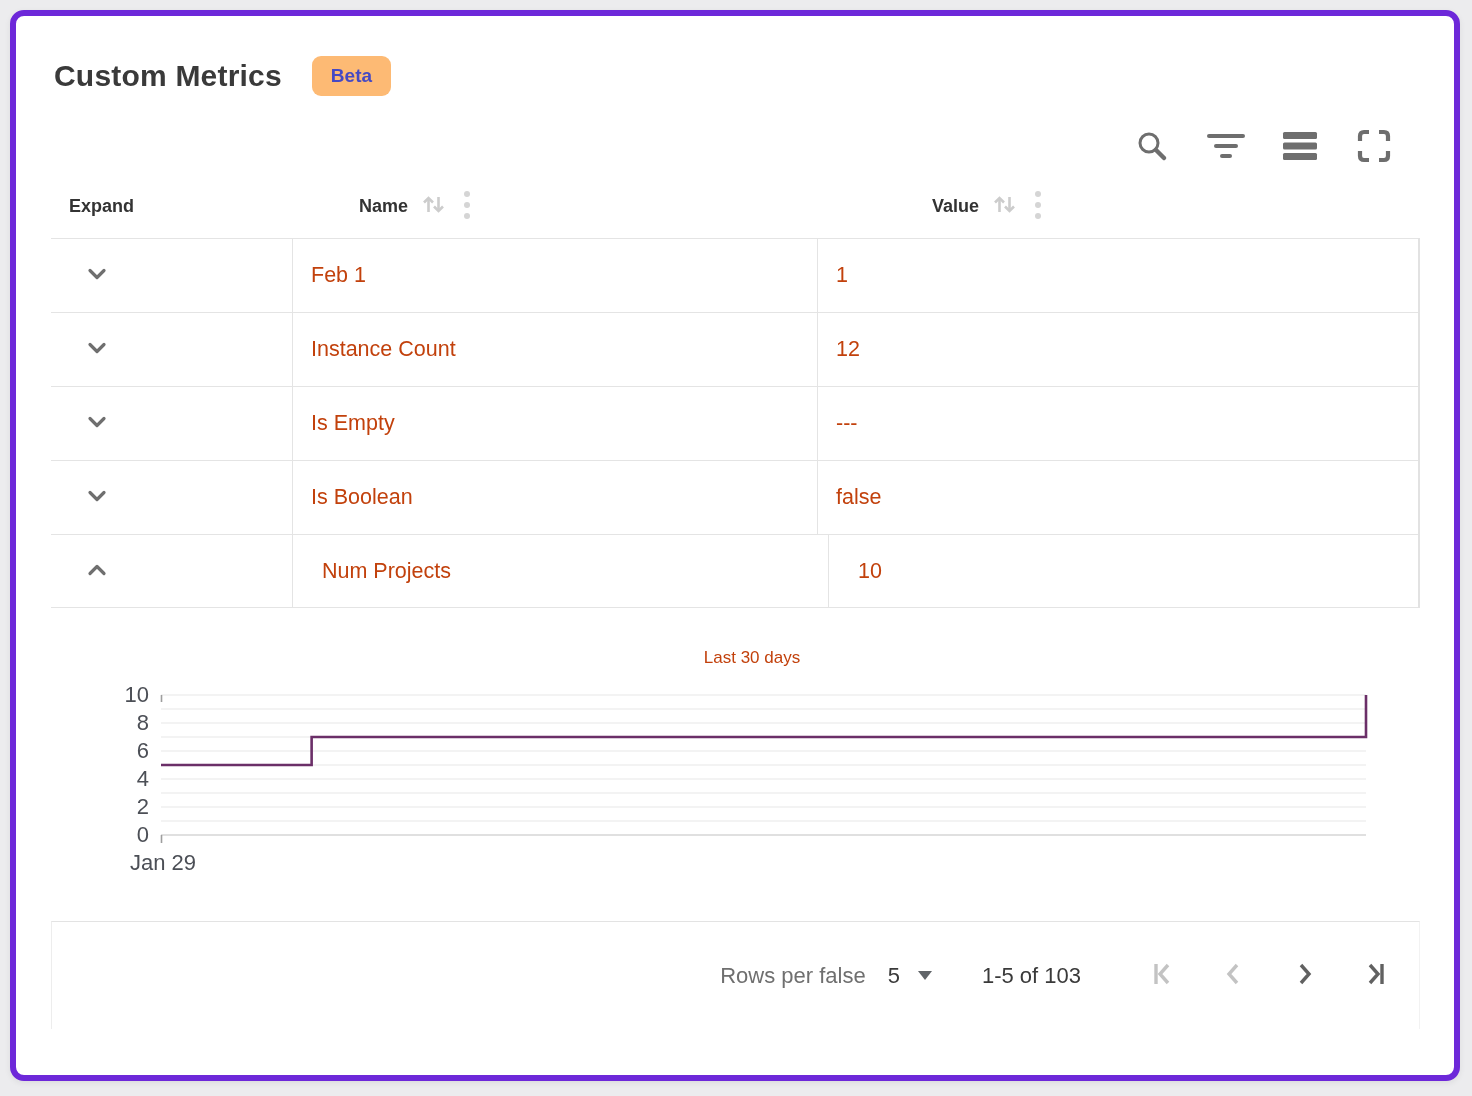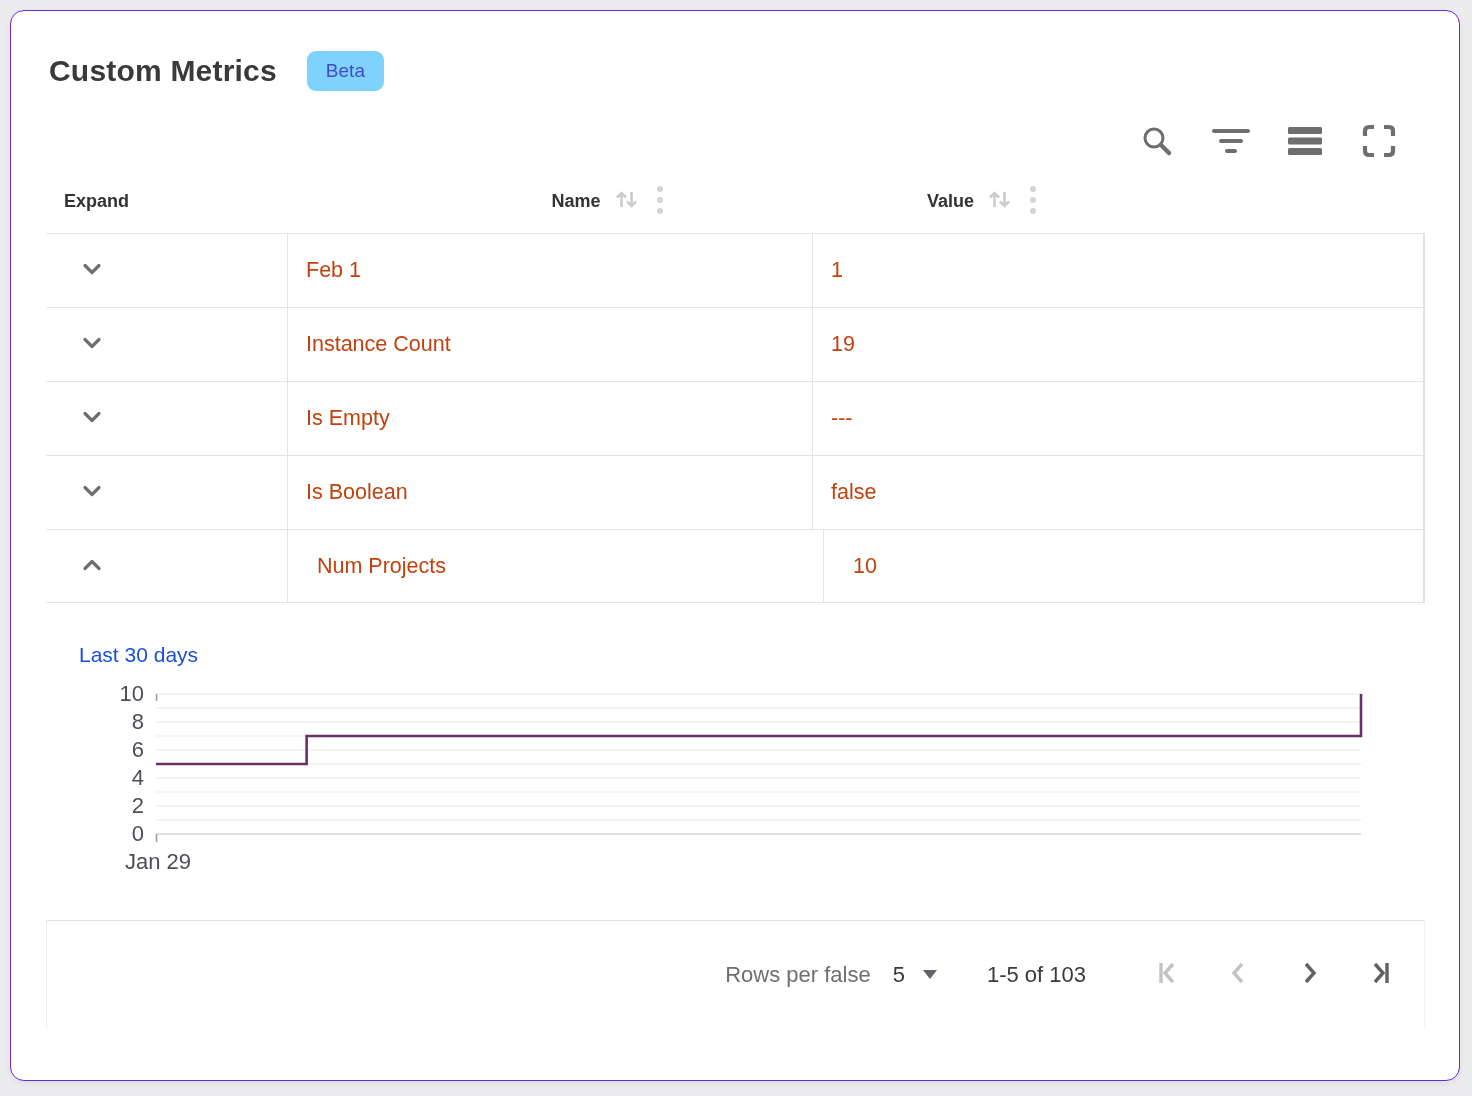--- a/index.html
+++ b/index.html
@@ -5,58 +5,58 @@
   html,body{margin:0;padding:0;}
   body{
     width:1472px;height:1096px;
     background:#ececee;
     font-family:"Liberation Sans","DejaVu Sans",sans-serif;
     color:#3b3b3b;
     overflow:hidden;
   }
   .card{
     position:absolute;left:10px;top:10px;width:1450px;height:1071px;
-    background:#ffffff;border:1px solid #6d28d9;border-radius:14px;
+    background:#ffffff;border:6px solid #6d28d9;border-radius:14px;
     box-shadow:0 2px 6px rgba(0,0,0,0.07);
     box-sizing:border-box;
   }
   
   .card-header{display:flex;align-items:center;padding:40px 48px 0 38px;}
   .page-title{font-size:30px;font-weight:700;color:#3a3a3a;letter-spacing:.2px;}
   .beta-badge{
-    margin-left:30px;background:#7dd3fc;color:#4549c4;
-    font-size:19px;font-weight:400;padding:9px 19px;border-radius:9px;
+    margin-left:30px;background:#fdba74;color:#4549c4;
+    font-size:19px;font-weight:700;padding:9px 19px;border-radius:9px;
   }
   .updated{margin-left:27px;font-size:21px;color:#a9a9a9;}
   
   .toolbar{display:flex;justify-content:flex-end;align-items:center;gap:38px;padding:30px 62px 0 0;height:40px;}
   .tool-btn{width:36px;height:36px;display:flex;align-items:center;justify-content:center;background:none;border:none;padding:0;cursor:pointer;}
   .tool-btn svg{display:block;}
   
   .grid{margin:8px 34px 0 35px;}
   .grid-header{display:flex;height:64px;align-items:center;gap:48px;}
   .gh-cell{display:flex;align-items:center;box-sizing:border-box;}
   .gh-expand{width:242px;padding-left:18px;}
-  .gh-name{width:525px;padding-left:18px;justify-content:center;}
+  .gh-name{width:525px;padding-left:18px;}
   .gh-value{flex:1;padding-left:18px;}
   .gh-label{font-size:18px;font-weight:700;color:#333333;}
   .sort-btn,.menu-btn{background:none;border:none;padding:0;cursor:pointer;display:flex;align-items:center;}
   .sort-btn{margin-left:12px;}
   .menu-btn{margin-left:16px;}
   .grid-body{border-right:2px solid #e2e2e2;}
   .grid-row{display:flex;height:74px;border-top:1.5px solid #e4e4e4;box-sizing:border-box;}
   .grid-row:last-child{border-bottom:1.5px solid #e4e4e4;gap:11px;}
   .cell{display:flex;align-items:center;box-sizing:border-box;font-size:21.5px;color:#c2410c;}
   .cell-expand{width:242px;border-right:1.5px solid #e4e4e4;padding-left:31px;}
   .cell-name{width:525px;border-right:1.5px solid #e4e4e4;padding-left:18px;}
   .cell-value{flex:1;padding-left:18px;}
   .expand-btn{background:none;border:none;padding:0;cursor:pointer;width:30px;height:30px;display:flex;align-items:center;justify-content:center;}
   
   .detail-panel{padding:40px 0 0 0;}
-  .chart-title{margin-left:33px;font-size:21px;color:#1d4ed8;}
+  .chart-title{margin-left:33px;font-size:17px;color:#c2410c;text-align:center;}
   .chart-wrap{margin:16px 0 0 30px;}
   
   .grid-footer{
     margin-top:33px;height:108px;
     border-top:1.5px solid #e3e3e3;border-left:1px solid #ededed;border-right:1px solid #f2f2f2;
     display:flex;align-items:center;justify-content:flex-end;
     padding-right:30px;box-sizing:border-box;
   }
   .rpp-label{font-size:22px;color:#6f6f6f;}
   .rpp-select{display:flex;align-items:center;background:none;border:none;cursor:pointer;margin-left:22px;padding:0;}
@@ -187,21 +187,21 @@
         <div class="cell cell-expand">
           <button class="expand-btn">
             <span>
               <svg width="28" height="28" viewBox="0 0 28 28" fill="none" stroke="#6f6f6f" stroke-width="3.2" stroke-linecap="round" stroke-linejoin="round">
                   <polyline points="7,10.5 14,17.5 21,10.5"></polyline>
                 </svg>
             </span>
           </button>
         </div>
         <div class="cell cell-name">Instance Count</div>
-        <div class="cell cell-value">19</div>
+        <div class="cell cell-value">12</div>
       </div>
 
       <div class="grid-row">
         <div class="cell cell-expand">
           <button class="expand-btn">
             <span>
               <svg width="28" height="28" viewBox="0 0 28 28" fill="none" stroke="#6f6f6f" stroke-width="3.2" stroke-linecap="round" stroke-linejoin="round">
                   <polyline points="7,10.5 14,17.5 21,10.5"></polyline>
                 </svg>
             </span>

